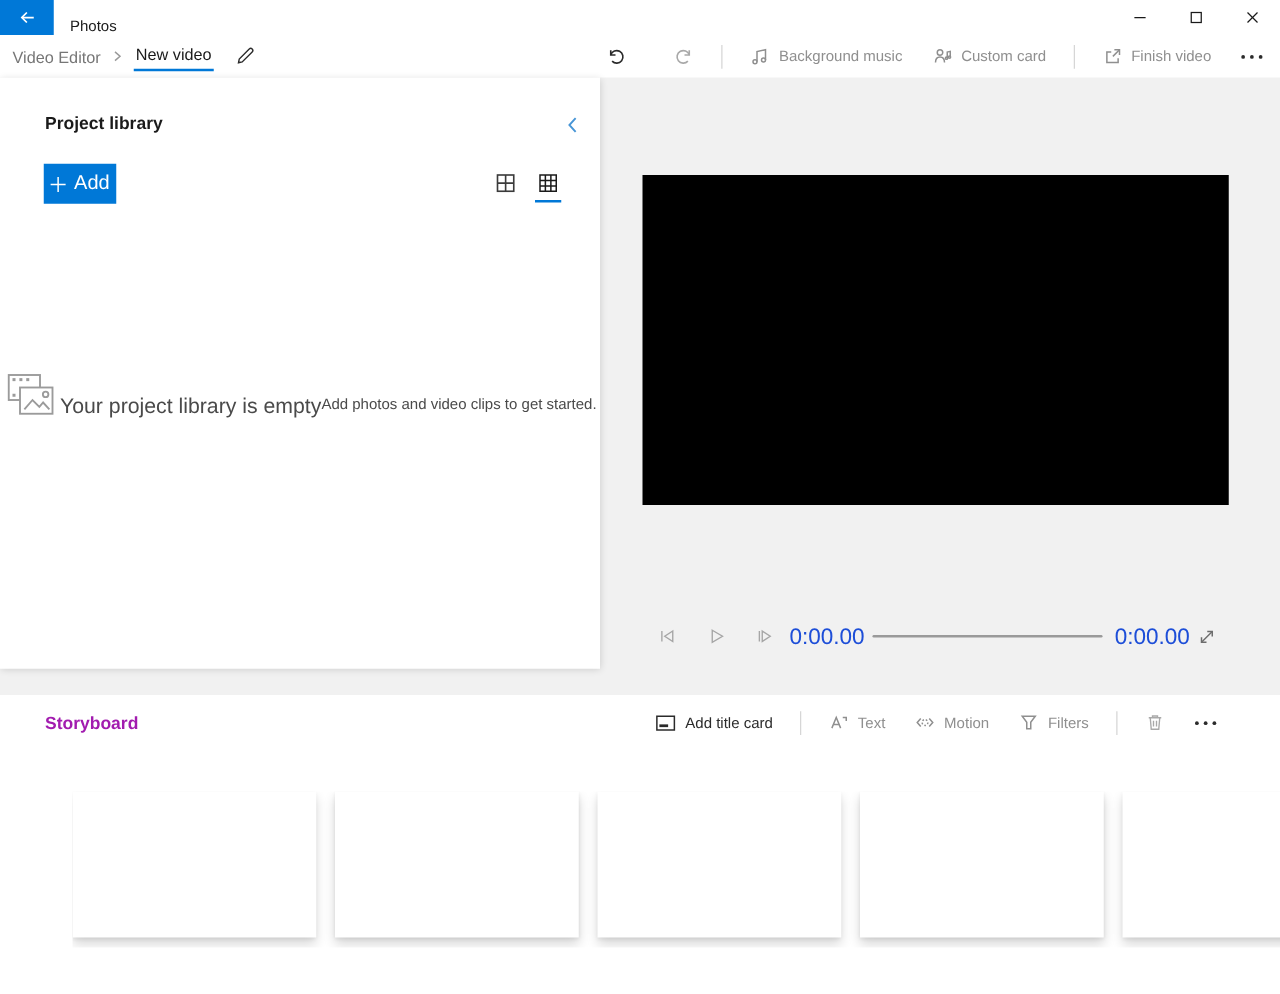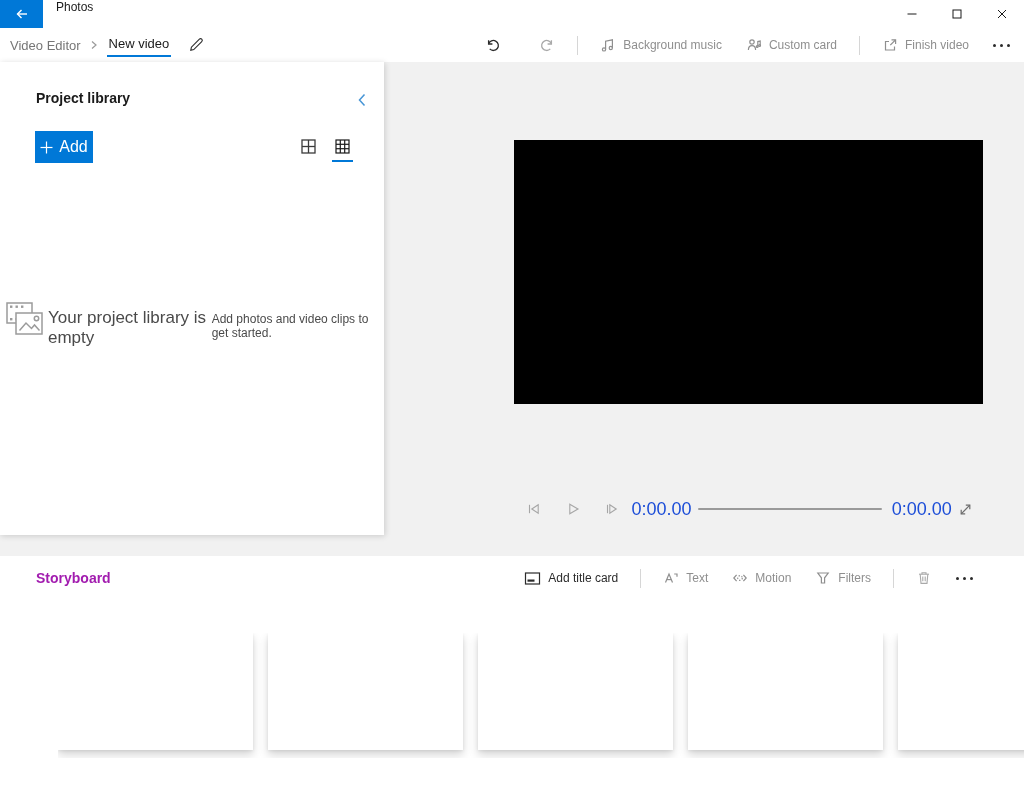--- a/index.html
+++ b/index.html
@@ -3,21 +3,21 @@
 <meta charset="utf-8">
 <style>
   * { margin:0; padding:0; box-sizing:border-box; }
   html,body { width:1024px; height:795px; background:#fff; overflow:hidden;
               font-family:"Liberation Sans", sans-serif; }
   .app { position:relative; width:1024px; height:795px; background:#fff; }
   svg { display:block; }
 
   
   .titlebar { position:absolute; top:0; left:0; right:0; height:28px; background:#fff;
-              display:flex; align-items:flex-start; }
+              display:flex; align-items:flex-end; }
   .back-btn { width:43px; height:28px; background:var(--accent,#0078d7); border:none;
               display:flex; align-items:center; justify-content:center; cursor:pointer; }
   .app-title { margin-left:13px; font-size:12px; color:#1a1a1a; }
   .win-controls { margin-left:auto; display:flex; height:28px; }
   .win-btn { width:45px; height:28px; background:transparent; border:none; color:#1a1a1a;
              display:flex; align-items:center; justify-content:center; cursor:pointer; }
 
   
   .commandbar { position:absolute; top:28px; left:0; right:0; height:34px; background:#fff;
                 display:flex; align-items:center; padding:0 12px 0 10px; }
@@ -36,21 +36,21 @@
   .vdiv { width:1px; height:19px; background:#d6d6d6; margin:0 10px; }
 
   .dots { display:flex; gap:4px; align-items:center; }
   .dots i { width:3px; height:3px; border-radius:50%; background:#2b2b2b; }
 
   
   .main { position:absolute; top:62px; left:0; right:0; height:494px;
           background:var(--content-bg,#f1f1f1); }
 
   
-  .panel { position:absolute; top:0; left:0; width:384px; height:473px; background:#fff;
+  .panel { position:absolute; top:0; left:0; width:480px; height:473px; background:#fff;
            box-shadow:1px 1px 6px rgba(0,0,0,0.16); }
   .pl-title { position:absolute; left:36px; top:28px; font-size:14px; font-weight:bold; color:#1a1a1a; }
   .pl-collapse { position:absolute; right:8px; top:24px; width:28px; height:28px; background:none;
                  border:none; color:#4795d6; cursor:pointer; display:flex; align-items:center; justify-content:center; }
   .add-btn { position:absolute; left:35px; top:69px; width:58px; height:32px;
              background:var(--accent,#0078d7); color:#fff; border:none; font-size:16px;
              display:flex; align-items:center; justify-content:center; gap:6px; cursor:pointer;
              font-family:"Liberation Sans", sans-serif; }
   .view-icons { position:absolute; right:33px; top:76px; display:flex; gap:17px; }
   .view-btn { background:none; border:none; padding:0 0 7px 0; color:#3b3b3b; cursor:pointer; position:relative; }

